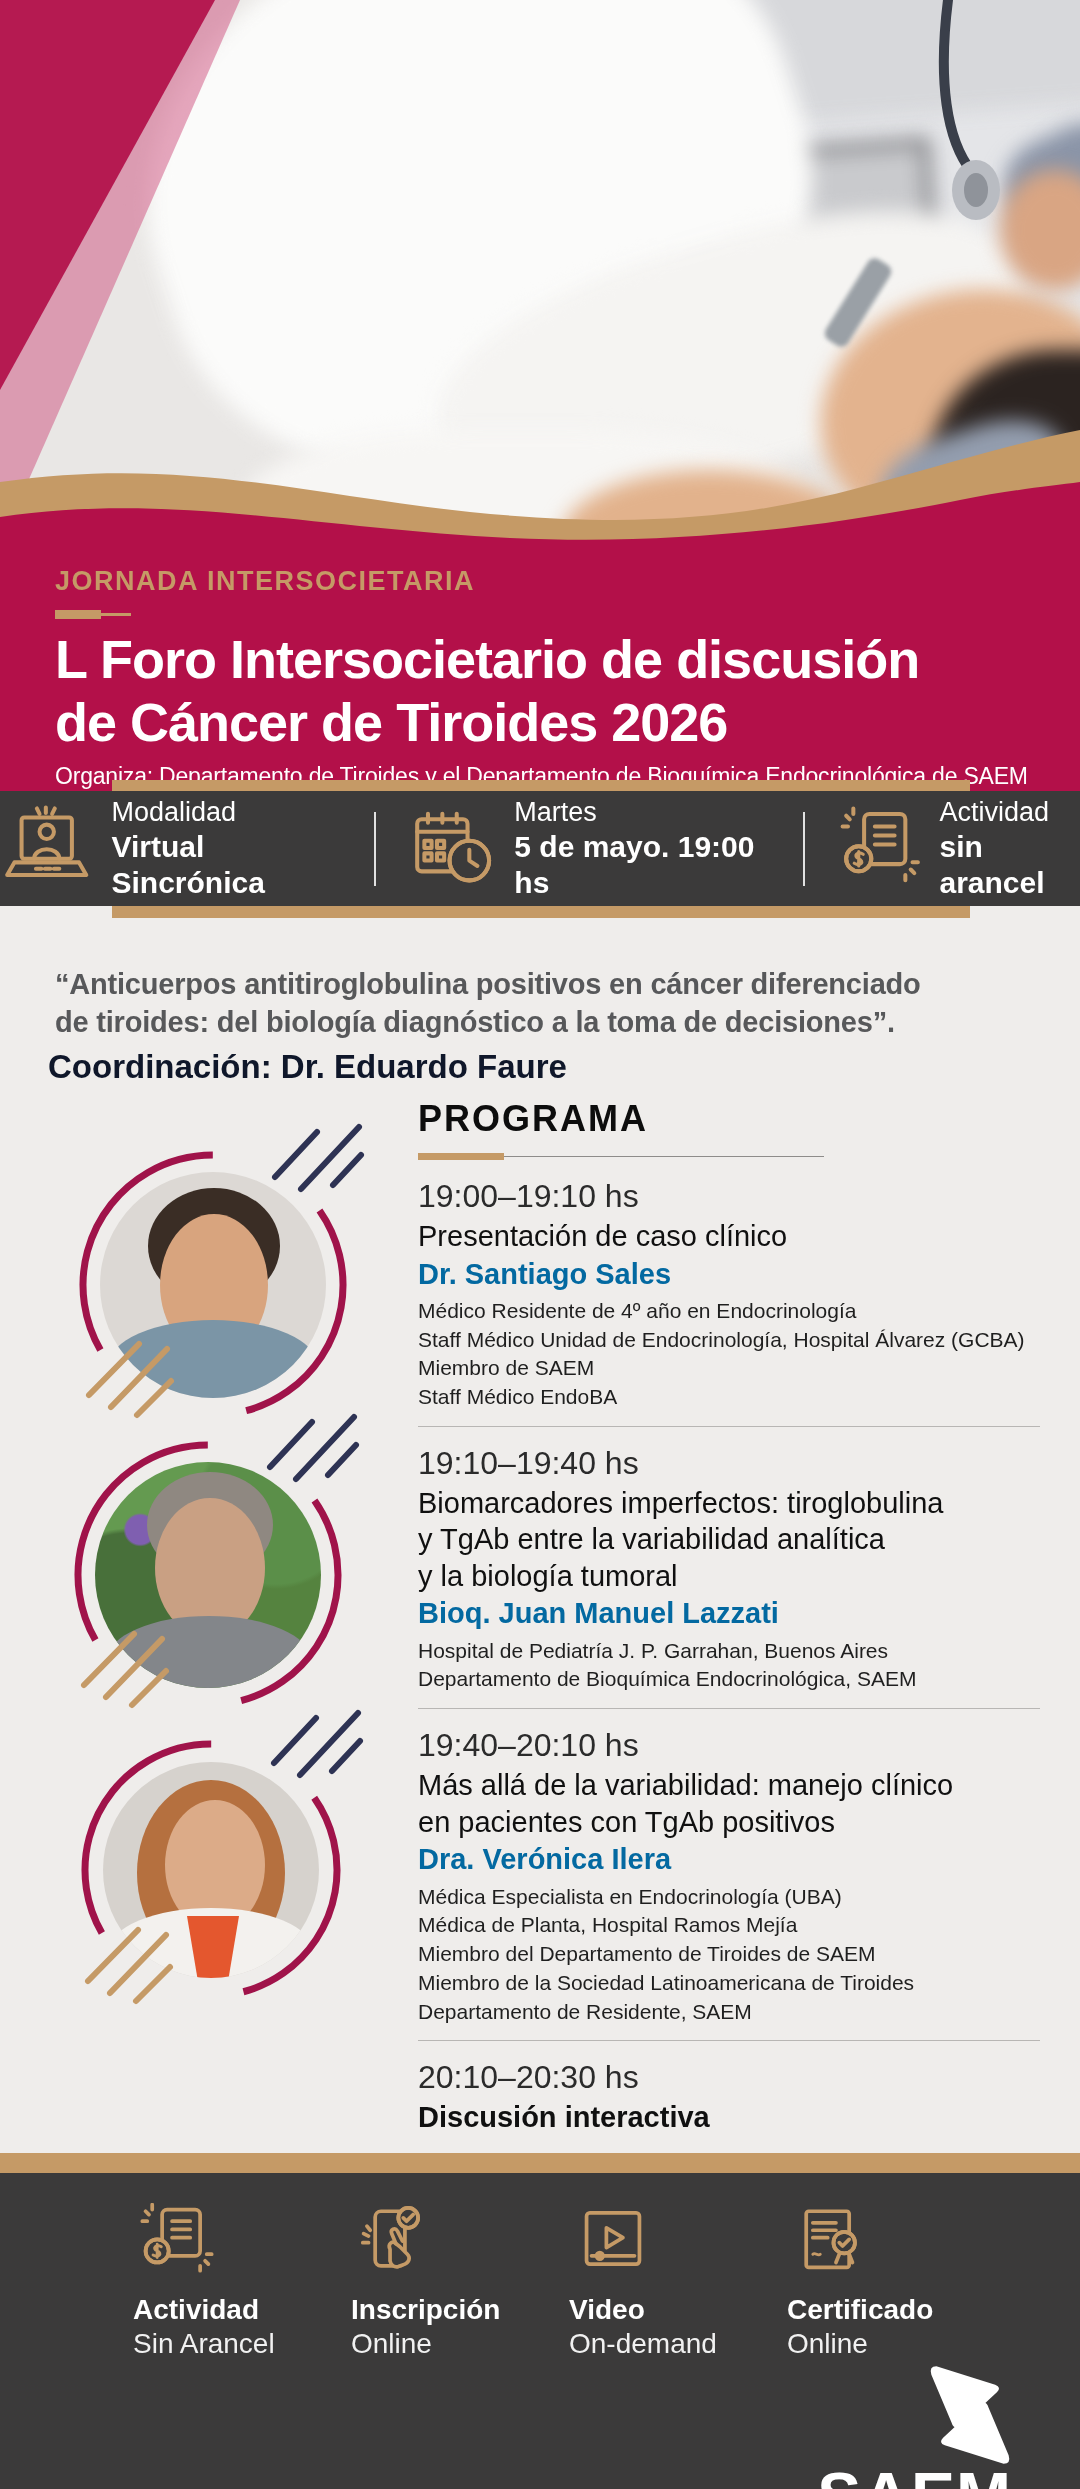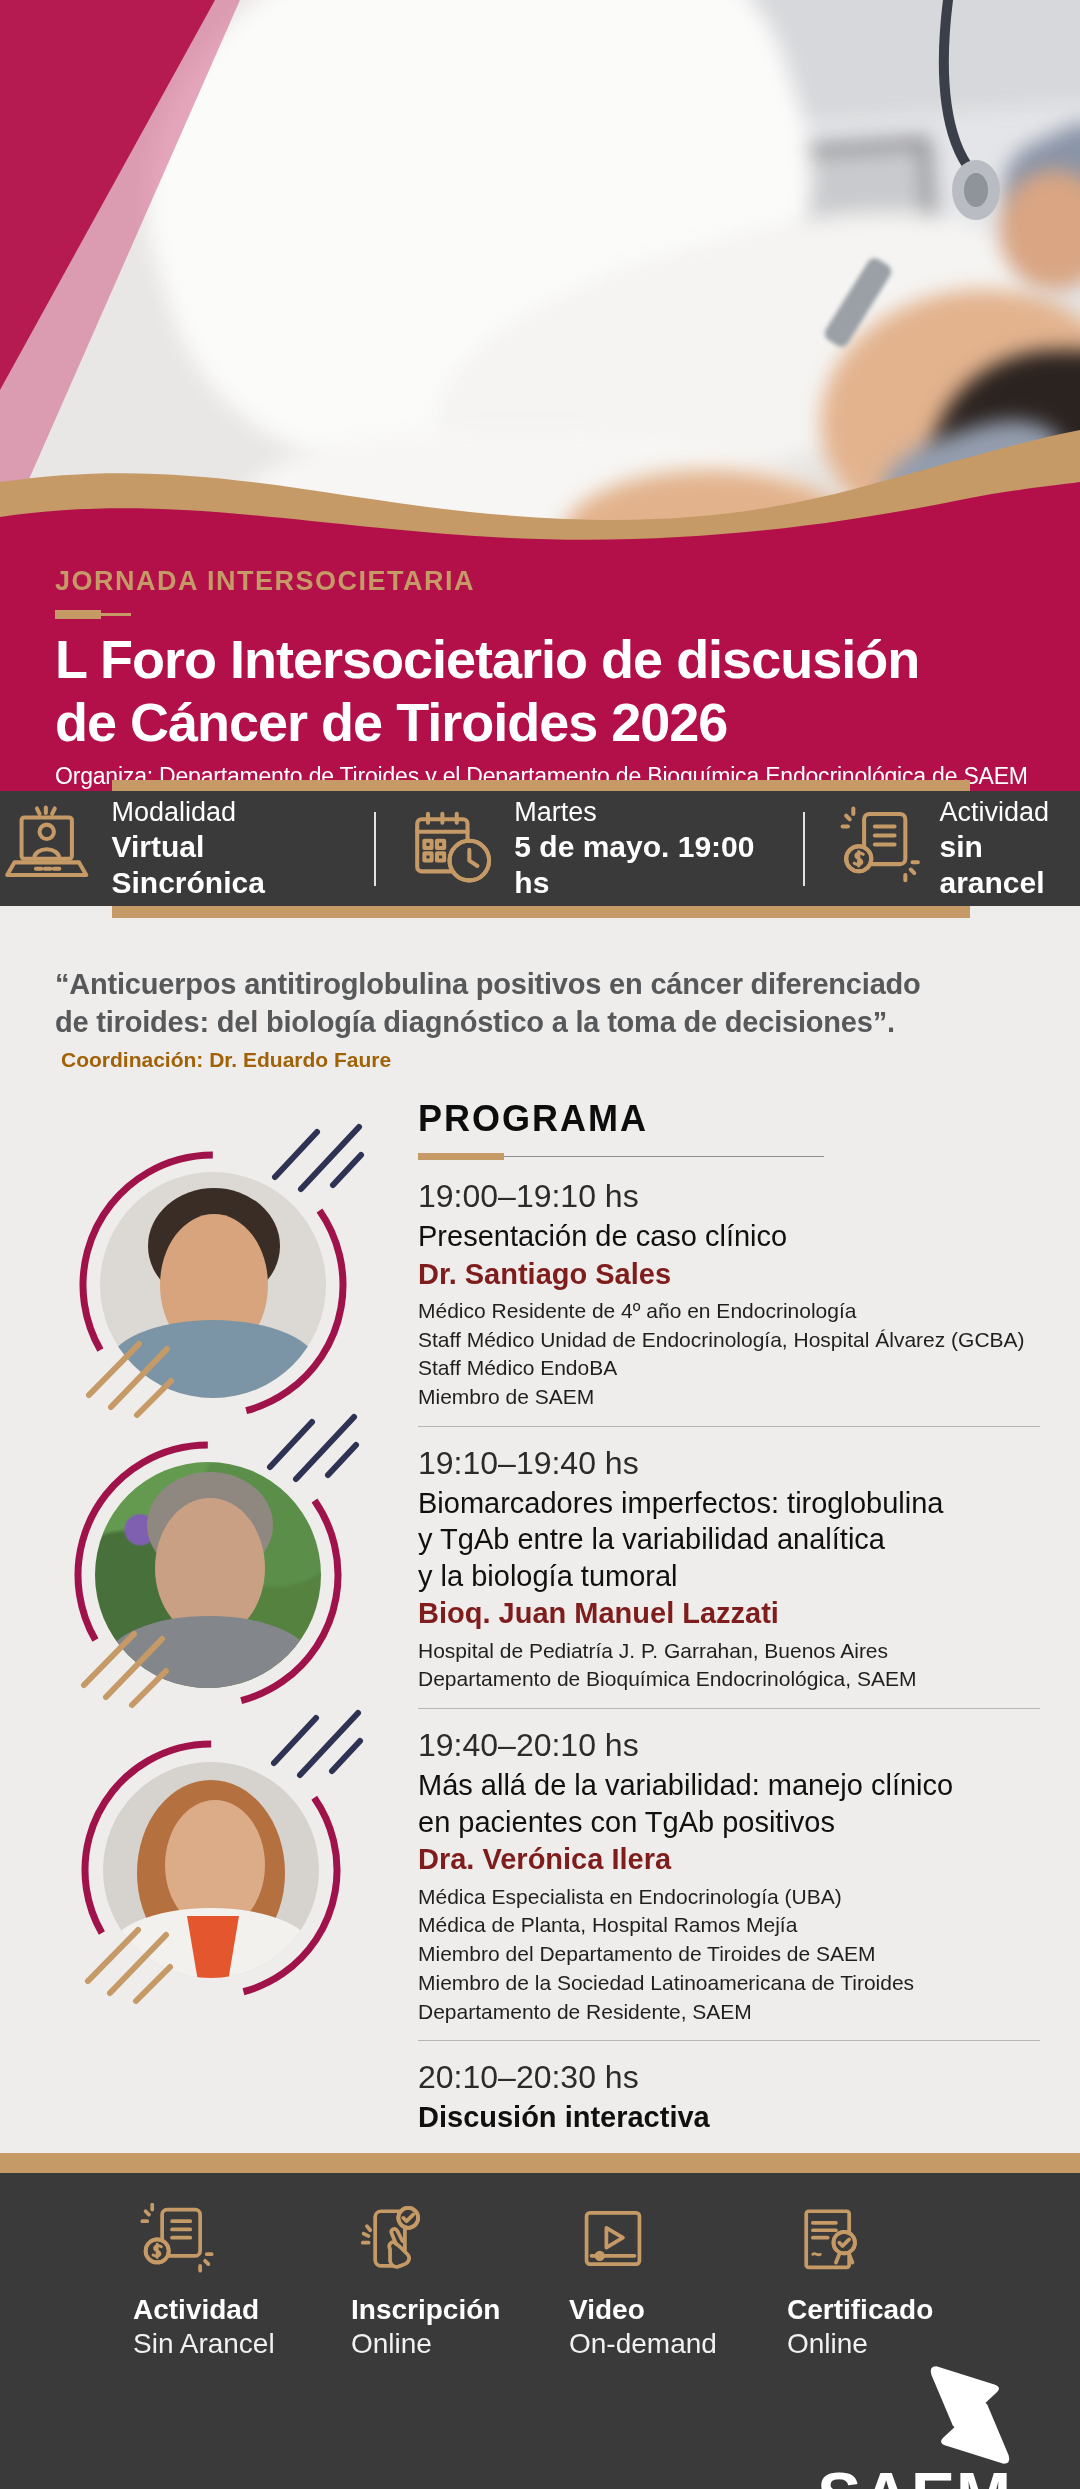--- a/index.html
+++ b/index.html
@@ -57,32 +57,32 @@
   .info-item{display:flex;align-items:center;}
   .info-item .txt{margin-left:18px;color:#fff;}
   .info-line1{font-size:27px;font-weight:400;line-height:1.2;}
   .info-line2{font-size:30px;font-weight:800;line-height:1.2;}
   .info-sep{width:2px;height:74px;background:rgba(255,255,255,.85);margin:0 34px;}
 
   
   .light{position:absolute;left:0;top:906px;width:1080px;height:1247px;background:#efedeb;}
   .quote{position:absolute;left:55px;top:966px;width:1000px;font-size:29px;font-weight:700;
          color:#57585a;line-height:1.3;letter-spacing:-.2px;}
-  .coordination{position:absolute;left:61px;top:1048px;font-size:21px;font-weight:800;color:#a16207;}
+  .coordination{position:absolute;left:48px;top:1048px;font-size:33px;font-weight:800;color:#0f172a;}
 
   
   .program{position:absolute;left:418px;top:1098px;width:645px;}
   .prog-heading{font-size:36px;font-weight:800;letter-spacing:2px;color:#0d0d0d;}
   .prog-underline{margin-top:13px;display:flex;align-items:center;}
   .prog-underline .gold{width:86px;height:7px;background:#c59a66;}
   .prog-underline .line{width:320px;height:1px;background:#8e8c8a;}
   .session{margin-top:18px;}
   .time{font-size:32px;font-weight:300;color:#2b2b2b;}
   .stitle{margin-top:3px;font-size:29px;font-weight:500;color:#101010;line-height:1.26;}
-  .speaker{font-size:29px;font-weight:800;color:#7f1d1d;line-height:1.25;margin-top:1px;}
+  .speaker{font-size:29px;font-weight:800;color:#0369a1;line-height:1.25;margin-top:1px;}
   .details{margin-top:5px;font-size:21px;font-weight:400;color:#1f1f1f;line-height:1.37;}
   .sep{border:none;border-top:1px solid #b8b6b4;margin:14px 0 0 0;width:622px;}
 
   
   .photo-wrap{position:absolute;width:340px;height:340px;}
   .pw1{left:43px;top:1115px;}
   .pw2{left:38px;top:1405px;}
   .pw3{left:46px;top:1705px;}
   .photo-circle{position:absolute;left:57px;top:57px;width:226px;height:226px;border-radius:50%;
                 overflow:hidden;background:#dcd8d4;}
@@ -306,22 +306,22 @@
         <div class="line"></div>
     </div>
 
     <div class="session">
       <div class="time">19:00–19:10 hs</div>
       <div class="stitle pre">Presentación de caso clínico</div>
       <div class="speaker">Dr. Santiago Sales</div>
       <div class="details">
           <div>Médico Residente de 4º año en Endocrinología</div>
           <div>Staff Médico Unidad de Endocrinología, Hospital Álvarez (GCBA)</div>
+          <div>Miembro de SAEM</div>
           <div>Staff Médico EndoBA</div>
-          <div>Miembro de SAEM</div>
         </div>
       <hr class="sep">
     </div>
 
     <div class="session">
       <div class="time">19:10–19:40 hs</div>
       <div class="stitle pre">Biomarcadores imperfectos: tiroglobulina
 y TgAb entre la variabilidad analítica
 y la biología tumoral</div>
       <div class="speaker">Bioq. Juan Manuel Lazzati</div>

